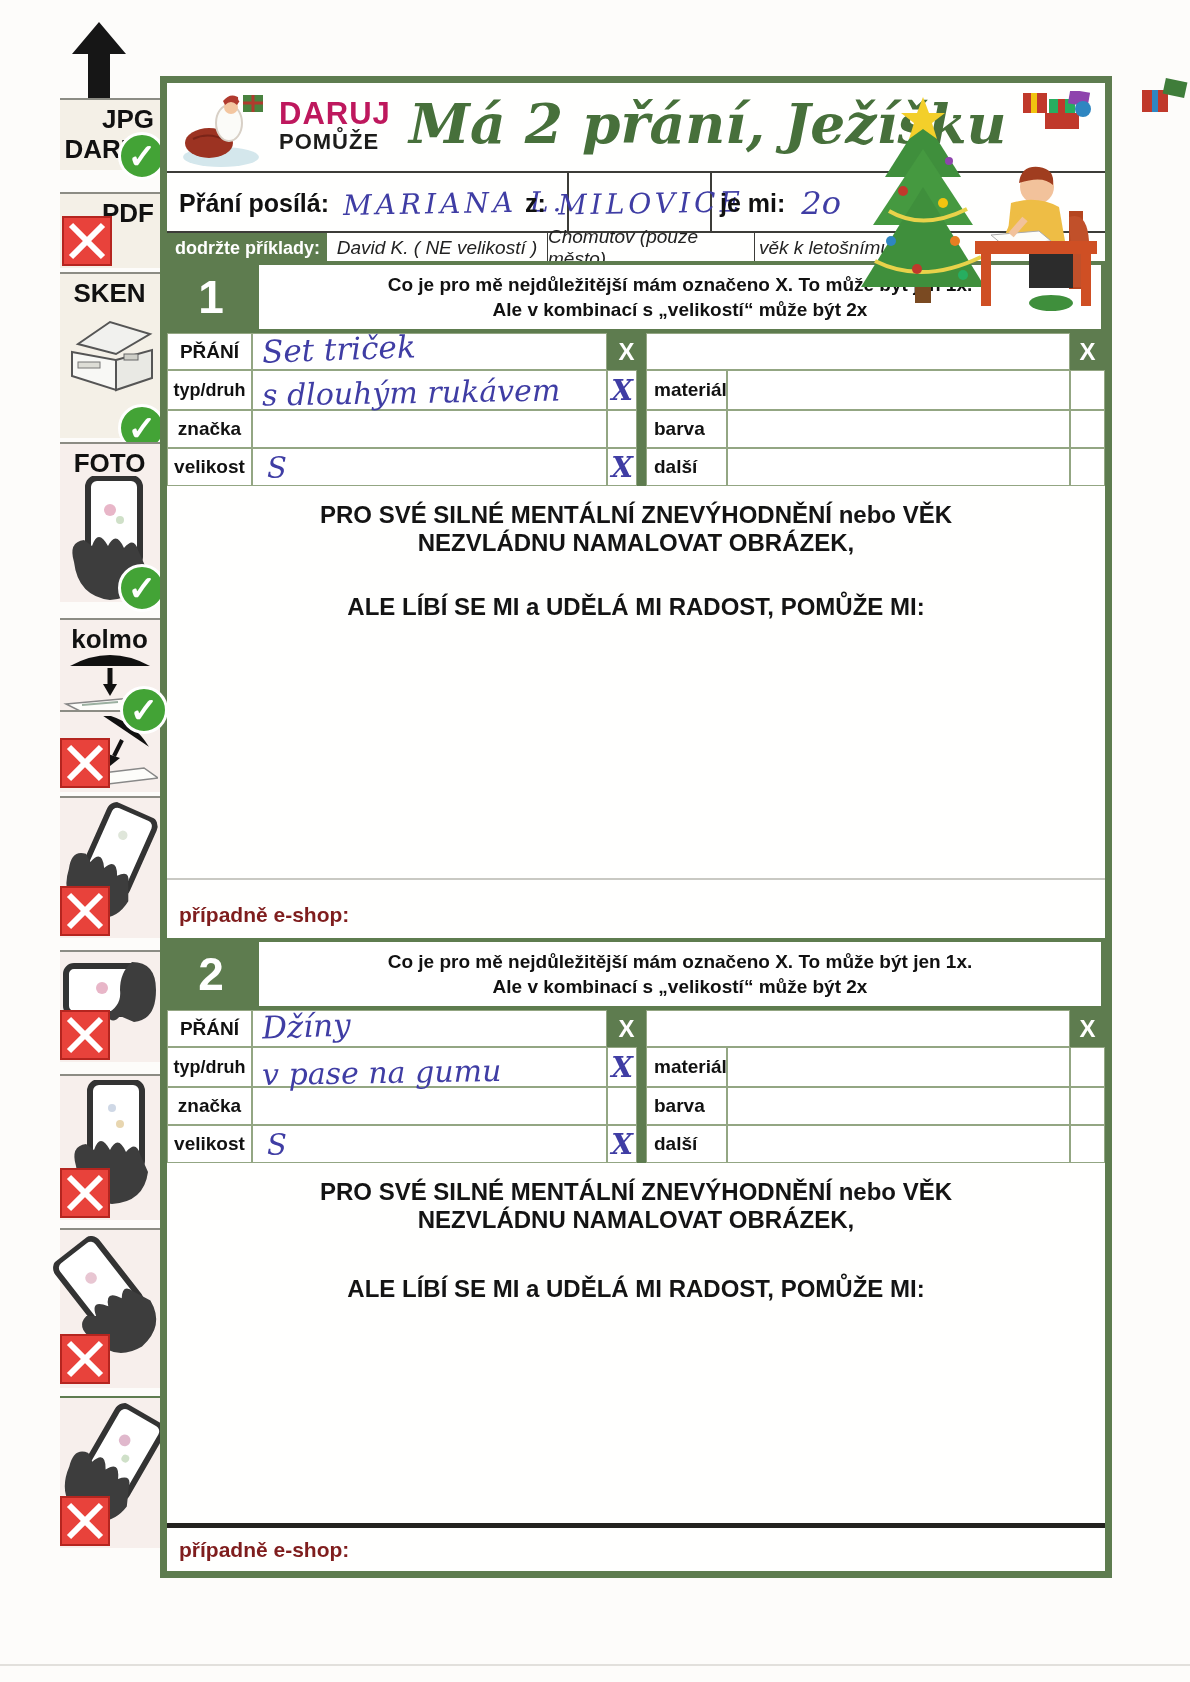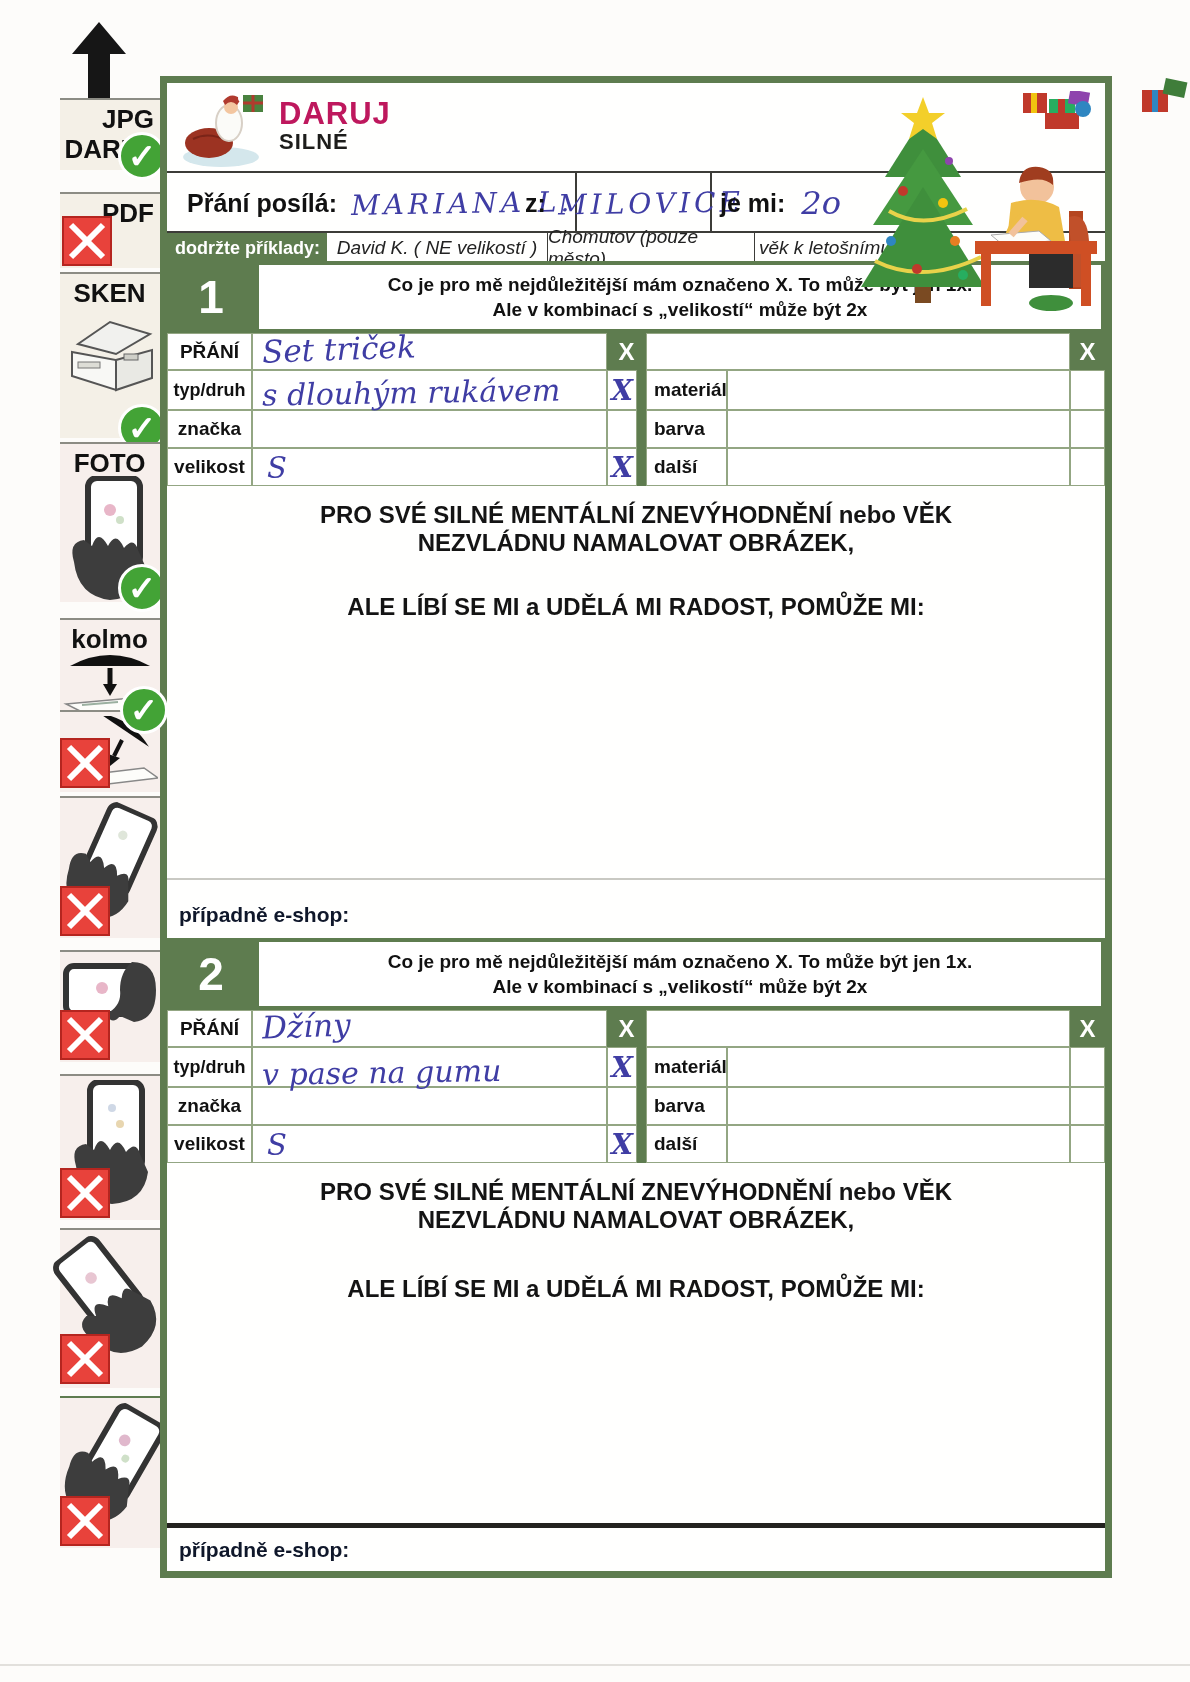--- a/index.html
+++ b/index.html
@@ -54,21 +54,21 @@
   .greenX { background:#5e7c4f; color:#fff; font-weight:bold; font-size:24px;
     display:flex; align-items:center; justify-content:center; border:none; }
   .gstrip { position:absolute; background:#5e7c4f; border:none; }
   .handX { font-family:"DejaVu Serif", serif; font-style:italic; font-weight:bold;
     color:#3f3da4; font-size:28px; display:flex; align-items:center; justify-content:center; }
   .hw { position:absolute; z-index:3; }
 
   .note { position:absolute; left:0; width:938px; text-align:center; font-weight:bold; font-size:24px; color:#141414; }
   .eshop-line { position:absolute; left:0; width:938px; border-top:2px solid #c9c9c3; }
   .black-line { position:absolute; left:0; width:938px; height:5px; background:#23221f; }
-  .eshop-label { font-weight:bold; font-size:21px; color:#0f172a; }
+  .eshop-label { font-weight:bold; font-size:21px; color:#7f1d1d; }
 
   .scan-line { position:absolute; left:0; top:1664px; width:1190px; height:2px; background:#e2e0dc; }
 </style>
 </head>
 <body>
 <div id="page">
 
 <svg class="abs" style="left:72px;top:22px;" width="54" height="76" viewBox="0 0 54 76">
   <polygon points="27,0 54,32 38,32 38,76 16,76 16,32 0,32" fill="#161616"></polygon>
 </svg>
@@ -231,22 +231,23 @@
       <ellipse cx="50" cy="34" rx="13" ry="18" fill="#fbfbf8" stroke="#d8d0c6" stroke-width="2"></ellipse>
       <circle cx="52" cy="18" r="7" fill="#f3c6a0"></circle>
       <path d="M44 12 Q52 2 62 10 L58 16 Q52 10 46 16 Z" fill="#b03a2e"></path>
       <circle cx="63" cy="9" r="4" fill="#fff"></circle>
       <rect x="64" y="6" width="20" height="17" fill="#49823f"></rect>
       <line x1="74" y1="6" x2="74" y2="23" stroke="#b03a2e" stroke-width="3"></line>
       <line x1="64" y1="14" x2="84" y2="14" stroke="#b03a2e" stroke-width="3"></line>
     </svg>
     <div class="abs" style="left:112px;top:16px;">
       <div class="logo-text1">DARUJ</div>
-      <div class="logo-text2">SILNÉ</div>
-    </div>
+      <div class="logo-text2">POMŮŽE</div>
+    </div>
+    <div class="abs title" style="left:242px;top:8px;">Má 2 přání, Ježíšku</div>
   </div>
 
   <svg class="abs" style="left:688px;top:8px;z-index:6;" width="248" height="220" viewBox="0 0 248 220">
     <rect x="168" y="2" width="24" height="20" fill="#c0392b"></rect>
         <rect x="176" y="2" width="6" height="20" fill="#f1c40f"></rect>
     <rect x="194" y="8" width="26" height="18" fill="#27ae60"></rect>
         <rect x="203" y="8" width="7" height="18" fill="#c0392b"></rect>
     <rect x="214" y="0" width="20" height="14" fill="#8e44ad" transform="rotate(10 224 7)"></rect>
     <rect x="190" y="22" width="34" height="16" fill="#c0392b"></rect>
         <circle cx="228" cy="18" r="8" fill="#2e86c1"></circle>
@@ -273,21 +274,21 @@
     <path d="M166 122 Q152 132 150 146 L162 150 Z" fill="#eebd45"></path>
     <polygon points="136,144 184,140 196,150 148,154" fill="#fdfdfa" stroke="#aaa"></polygon>
     <line x1="170" y1="128" x2="156" y2="144" stroke="#f2c29b" stroke-width="7"></line>
     <rect x="120" y="150" width="122" height="13" fill="#cf4f24"></rect>
     <rect x="126" y="163" width="10" height="52" fill="#cf4f24"></rect>
     <rect x="226" y="163" width="10" height="52" fill="#cf4f24"></rect>
     <rect x="174" y="163" width="44" height="34" fill="#2c2c2c"></rect>
   </svg>
 
   <div class="sender-row">
-    <div class="sender-cell" style="left:12px;width:398px;">
+    <div class="sender-cell" style="left:4px;width:398px;">
       <span class="sender-label">Přání posílá:</span>
       <span class="hand hand-caps" style="margin-left:14px;transform:rotate(-1deg);">MARIANA  L.</span>
     </div>
     <div class="sender-cell" style="left:350px;width:195px;">
       <span class="sender-label">z:</span>
       <span class="hand hand-caps" style="margin-left:12px;transform:rotate(-1deg);">MILOVICE</span>
     </div>
     <div class="sender-cell" style="left:545px;width:393px;border-right:none;">
       <span class="sender-label">je mi:</span>
       <span class="hand" style="margin-left:16px;font-size:32px;">2o</span>

